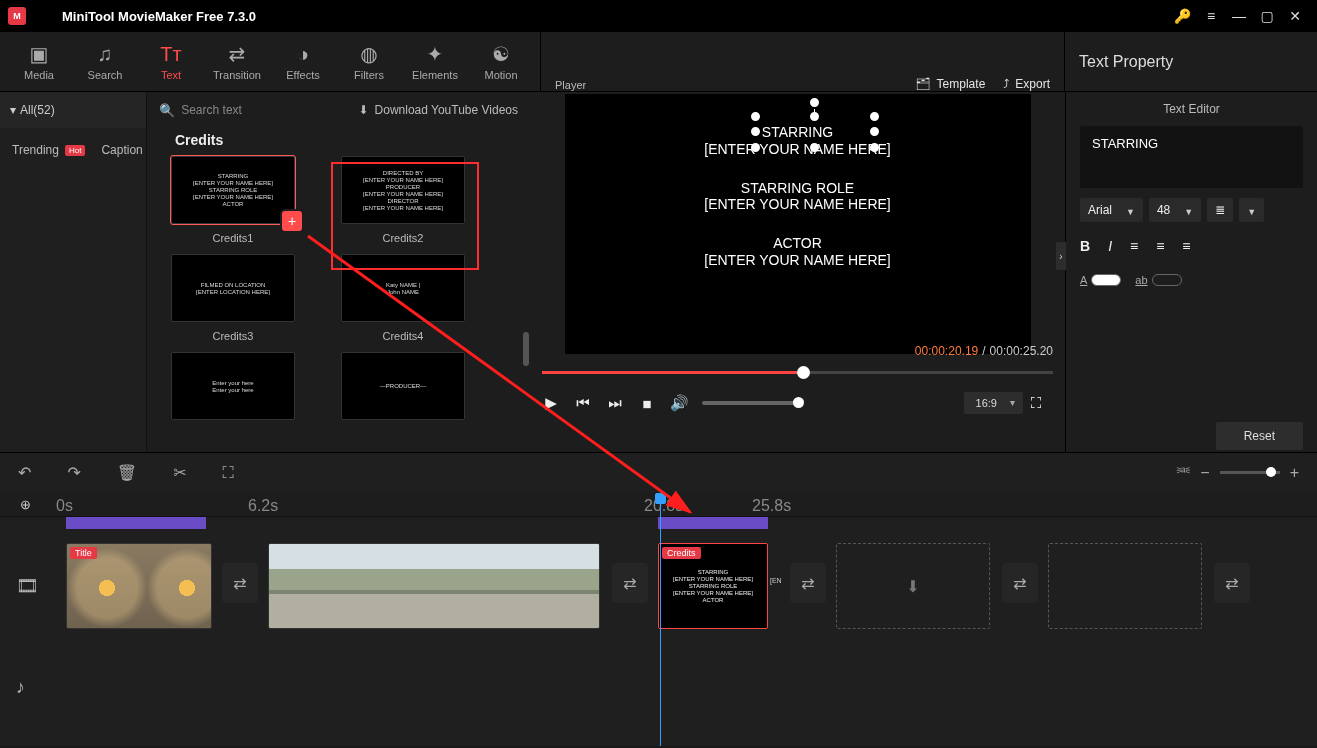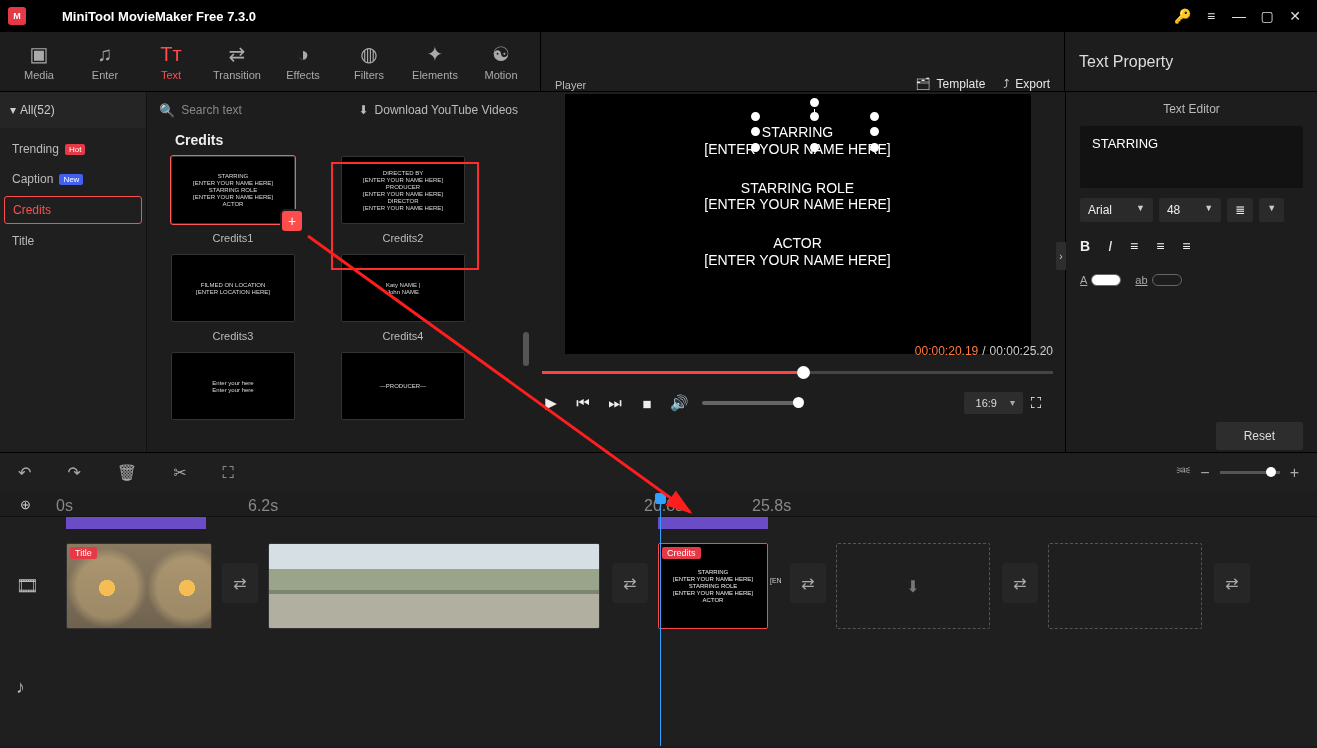--- a/index.html
+++ b/index.html
@@ -22,21 +22,21 @@
 .player-head { flex:1; display:flex; align-items:flex-end; padding:0 14px; }
 .player-head .label { color:#bbb; font-size:11px; }
 .ph-right { margin-left:auto; display:flex; gap:18px; align-items:center; }
 .ph-btn { display:flex; align-items:center; gap:6px; color:#e6e6e6; font-size:12px; cursor:pointer; }
 .prop-head { width:252px; display:flex; align-items:center; padding:0 14px; color:#ddd; font-size:16px; }
 
 
 .main { display:flex; height:360px; }
 .left { width:147px; background:#1f1f1f; border-right:1px solid #111; }
 .left-head { height:36px; background:#252525; display:flex; align-items:center; padding:0 10px; color:#ccc; font-size:12px; gap:4px; }
-.left-list { padding:14px 12px; display:flex; flex-direction:column; gap:16px; font-size:12px;text-align:center; }
+.left-list { padding:14px 12px; display:flex; flex-direction:row; gap:16px; font-size:12px;text-align:center; }
 .left-item { display:flex; align-items:center; gap:6px; color:#bbb; cursor:pointer; }
 .left-item.sel { color:#ff4d4d; border:1px solid #ff4d4d; border-radius:3px; padding:6px 8px; margin:-6px -8px; }
 .badge { font-size:8px; padding:1px 4px; border-radius:2px; color:#fff; }
 .badge.hot { background:#e63946; }
 .badge.new { background:#4361ee; }
 
 .browser { flex:0 0 383px; background:#1d1d1d; display:flex; flex-direction:column; position:relative; }
 .browser-head { height:36px; display:flex; align-items:center; padding:0 12px; gap:6px; color:#888; font-size:12px; }
 .search-ico { font-size:13px; }
 .dl-link { margin-left:auto; display:flex; align-items:center; gap:6px; color:#bbb; }
@@ -71,21 +71,21 @@
 .vol::after{content:'';position:absolute;right:-2px;top:-4px;width:11px;height:11px;background:#fff;border-radius:50%}
 .aspect { margin-left:auto; display:flex; align-items:center; gap:4px; margin-right:8px;}
 .aspect-sel { background:#2d2d2d; color:#ddd; font-size:11px; padding:5px 26px 5px 12px; position:relative; border-radius:2px;}
 .aspect-sel::after{content:'▾'; position:absolute; right:8px; top:5px; font-size:10px; color:#aaa}
 .fs { font-size:15px; }
 
 .prop { width:252px; background:#1d1d1d; border-left:1px solid #000; padding:10px 14px; display:flex; flex-direction:column; gap:10px; position:relative;}
 .prop h4 { font-size:12px; color:#bbb; font-weight:normal;text-align:center; }
 .editor-box { background:#121212; height:62px; padding:10px 12px; color:#fff; font-size:13px; border-radius:2px;}
 .row-sel { display:flex; gap:6px; }
-.dd { background:#2a2a2a; color:#eee; font-size:12px; padding:5px 8px; display:flex; align-items:flex-start; gap:24px; border-radius:2px;}
+.dd { background:#2a2a2a; color:#eee; font-size:12px; padding:5px 8px; display:flex; align-items:flex-end; gap:14px; border-radius:2px;}
 .dd .car{font-size:9px;color:#ccc}
 .fmt-row { display:flex; gap:18px; color:#eee; font-size:14px; margin-top:6px;}
 .fmt-row span { cursor:pointer; }
 .color-row { display:flex; gap:14px; align-items:center; margin-top:10px;}
 .sw { display:flex; align-items:center; gap:4px; }
 .sw .lab{font-size:11px;color:#aaa;text-decoration:underline}
 .swatch { width:30px; height:12px; border-radius:6px; border:1px solid #666; }
 .reset-btn { margin-top:auto; align-self:flex-end; background:#2d2d2d; color:#ddd; font-size:12px; padding:7px 28px; border:none; border-radius:2px; cursor:pointer; margin-bottom:-10px; position:absolute; bottom:12px; right:14px;}
 .prop-chev { position:absolute; left:-10px; top:150px; width:10px; height:28px; background:#2d2d2d; color:#ccc; font-size:10px; display:flex; align-items:center; justify-content:center; border-radius:2px 0 0 2px;}
 
@@ -134,21 +134,21 @@
 </div>
 
 <div class="toolbar">
   <div class="tool-left">
     <div class="tool-btn">
         <span class="tool-ico">▣</span>
         <span>Media</span>
       </div>
     <div class="tool-btn">
         <span class="tool-ico">♫</span>
-        <span>Enter</span>
+        <span>Search</span>
       </div>
     <div class="tool-btn active">
         <span class="tool-ico">Tᴛ</span>
         <span>Text</span>
       </div>
     <div class="tool-btn">
         <span class="tool-ico">⇄</span>
         <span>Transition</span>
       </div>
     <div class="tool-btn">

